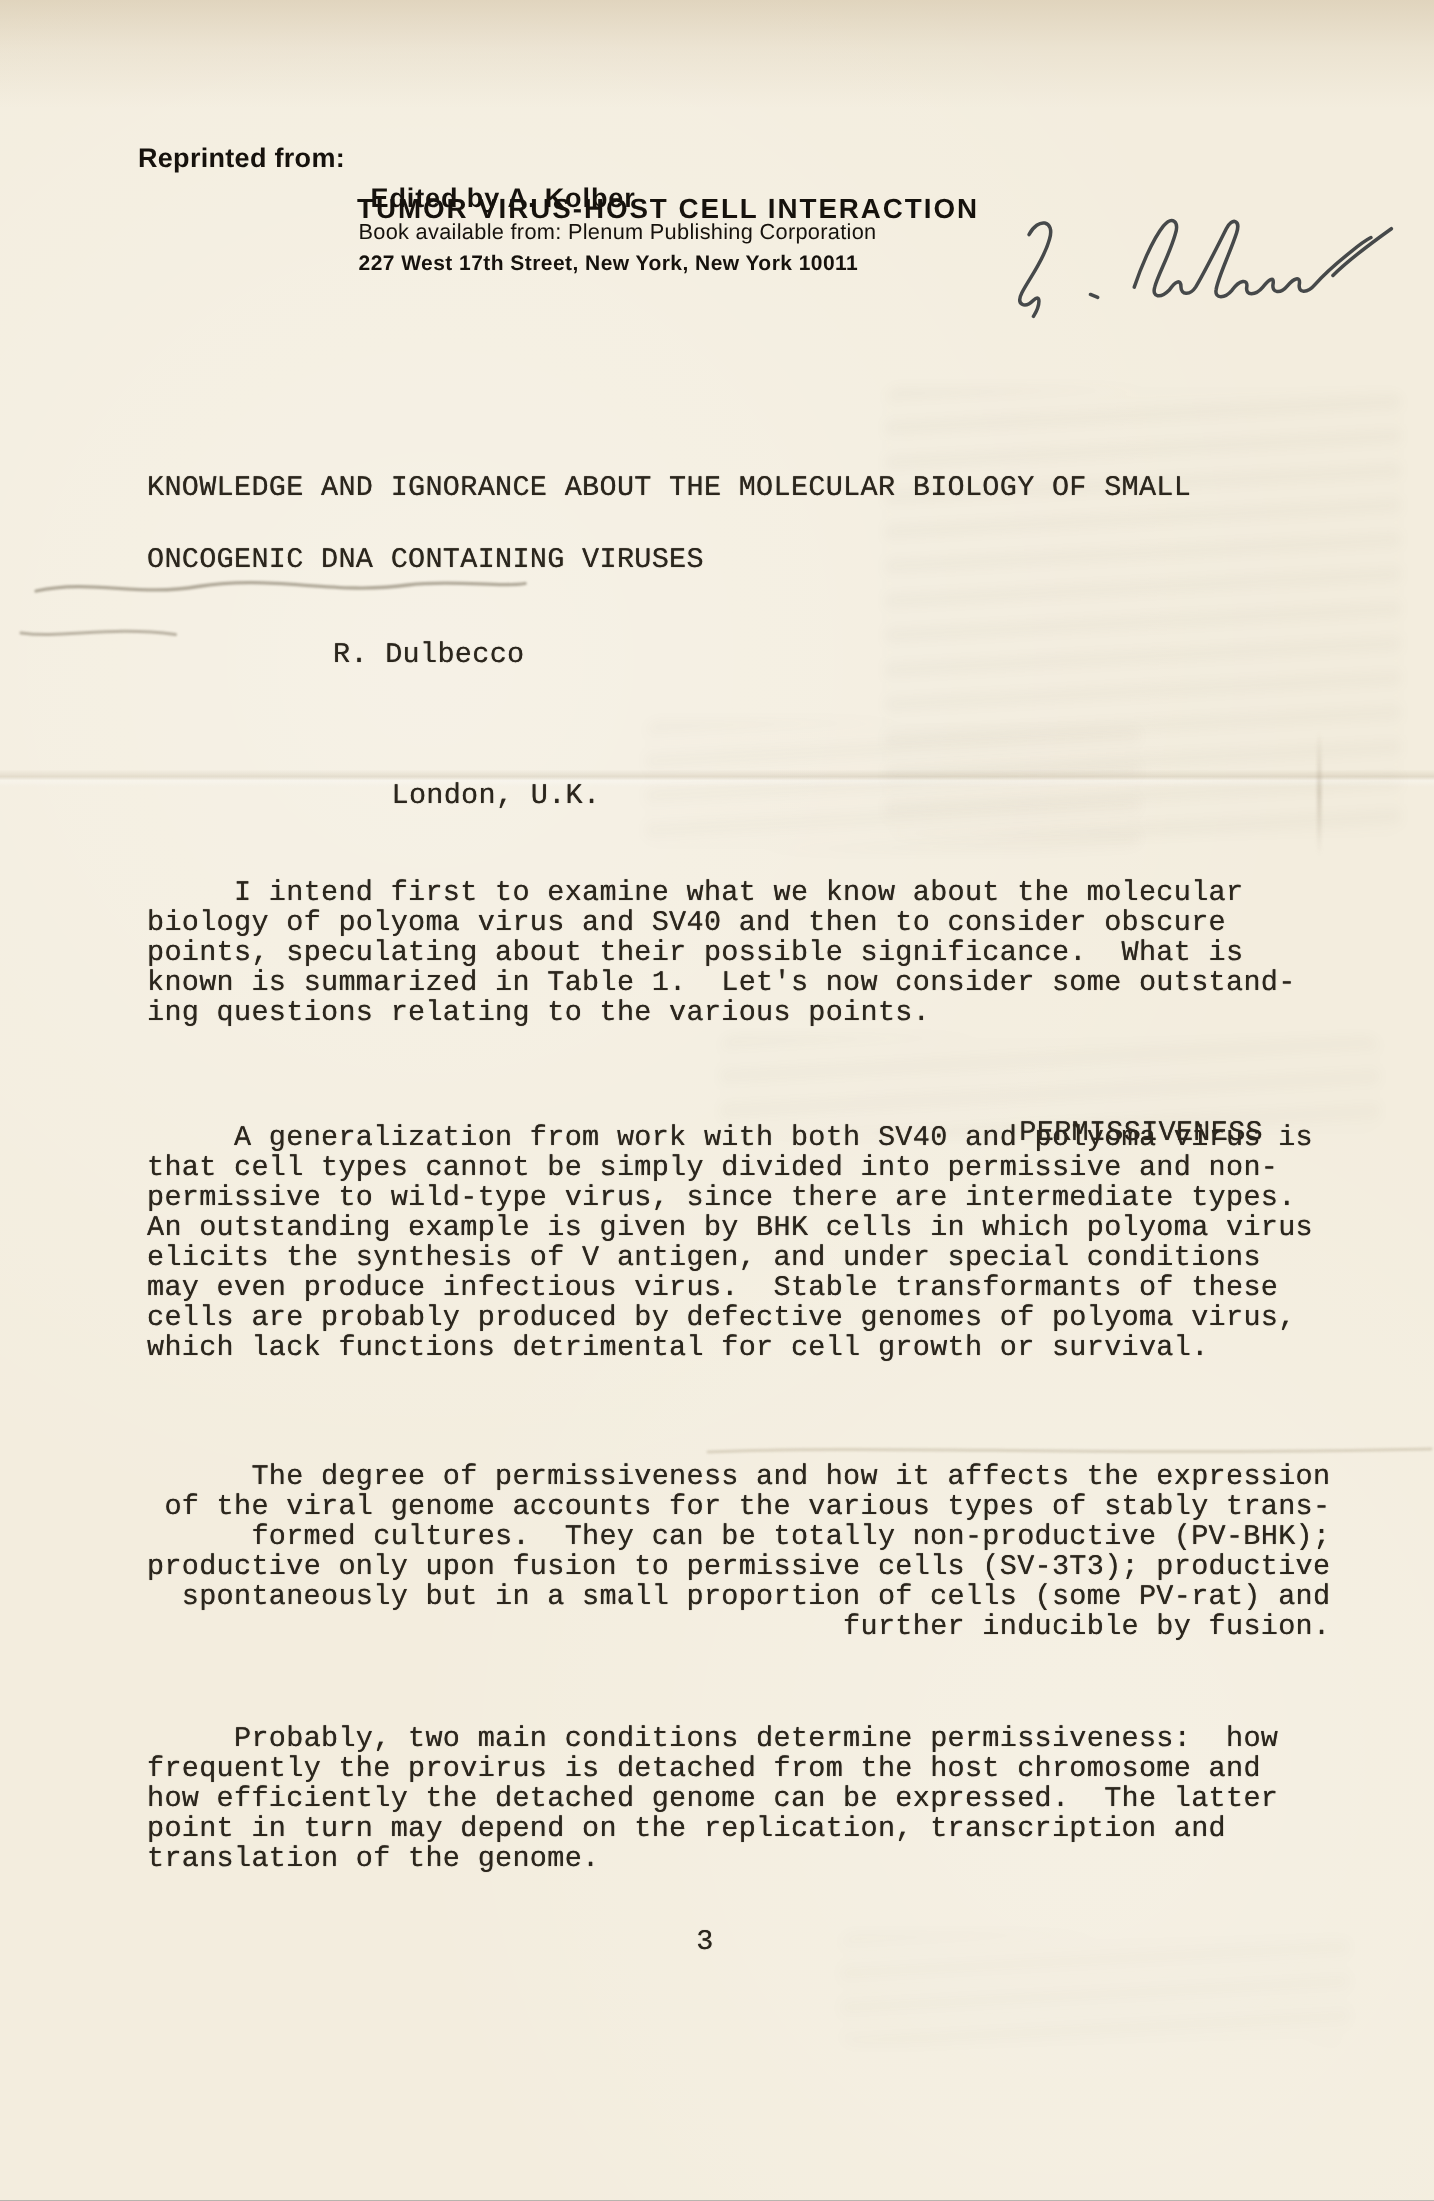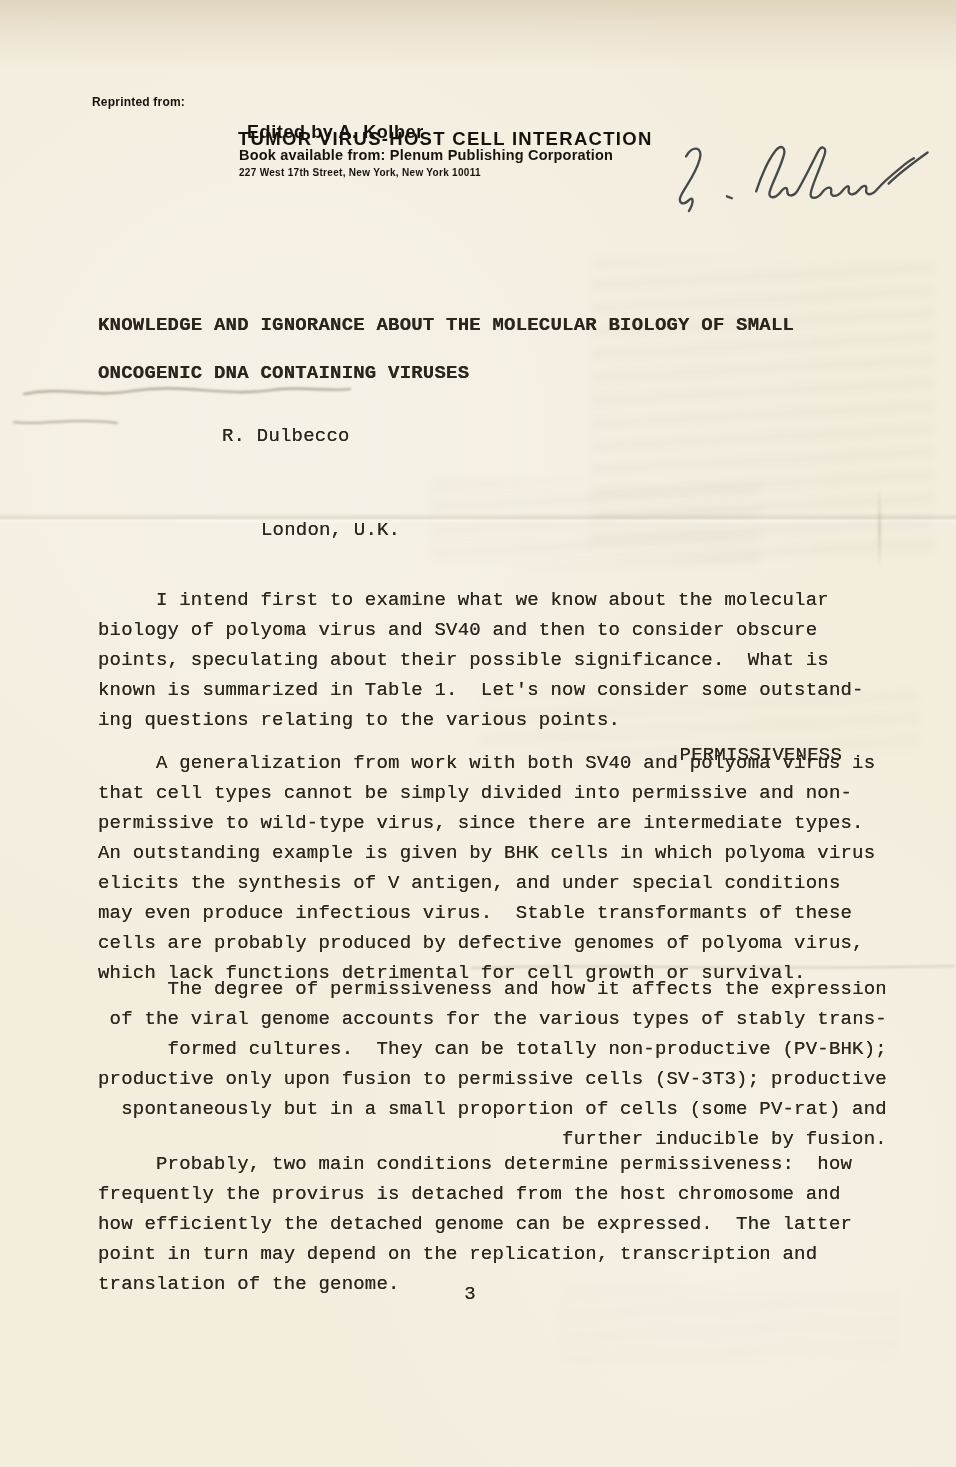--- a/index.html
+++ b/index.html
@@ -46,43 +46,43 @@
     pointer-events:none;
   }
   .crease-vert {
     position:absolute; left:878px; top:488px; width:3px; height:82px;
     background: linear-gradient(180deg, transparent, rgba(150,135,110,0.28), transparent);
     filter: blur(1px);
     pointer-events:none;
   }
   
   .header { position:absolute; left:92px; top:95px; width:620px; height:100px; color: var(--color-print_ink, #16120d); }
-  .reprint-label { position:absolute; left:0; top:0; font-size:12px; font-weight:700; letter-spacing:0.2px; white-space:nowrap; }
+  .reprint-label { position:absolute; left:0; top:0; font-size:18px; font-weight:700; letter-spacing:0.2px; white-space:nowrap; }
   .book-title   { position:absolute; left:146px; top:0; font-size:18.5px; font-weight:700; letter-spacing:1.3px; white-space:nowrap;margin-top:33px; }
   .edited-by    { position:absolute; left:155px; top:27px; font-size:18px; font-weight:700; letter-spacing:0.6px; white-space:nowrap; }
-  .availability { position:absolute; left:147px; top:52px; font-size:14.5px; font-weight:700; letter-spacing:0.2px; white-space:nowrap; }
-  .address      { position:absolute; left:147px; top:72px; font-size:10px; font-weight:700; letter-spacing:0.3px; white-space:nowrap; }
+  .availability { position:absolute; left:147px; top:52px; font-size:14.5px; font-weight:400; letter-spacing:0.2px; white-space:nowrap; }
+  .address      { position:absolute; left:147px; top:72px; font-size:14px; font-weight:700; letter-spacing:0.3px; white-space:nowrap; }
   
   .signature { position:absolute; left:655px; top:133px; width:290px; height:112px; }
   .signature path { stroke: var(--color-signature_ink, #2e3236); stroke-width:2.4; fill:none; stroke-linecap:round; opacity:0.88; }
   
   .tw {
     position:absolute; left:98px;
     font-family: "Liberation Mono", monospace;
     font-size: 19px;
     color: var(--color-typewriter_ink, #2b261d);
     letter-spacing: 0.2px;
     white-space: pre;
     text-shadow: 0 0 0.5px rgba(43,38,29,0.85);
   }
-  .title  { top:301px; line-height:48px;font-weight:bold; }
+  .title  { top:301px; line-height:48px; }
   .author-name { top:425px; left:222px; }
   .author-affil { top:475px; left:222px; }
   .author-loc { top:519px; left:222px;margin-left:39px; }
-  .para   { line-height:30px; }
+  .para   { line-height:20px; }
   .para-intro { top:585px; }
   .section-heading { top:744px; width:744px; text-align:right; }
   .para-2 { top:748px; }
   .para-3 { top:974px;text-align:right; }
   .para-4 { top:1149px; }
   .page-number { top:1283px; width:744px; text-align:center; }
 </style>
 </head>
 <body>
 

